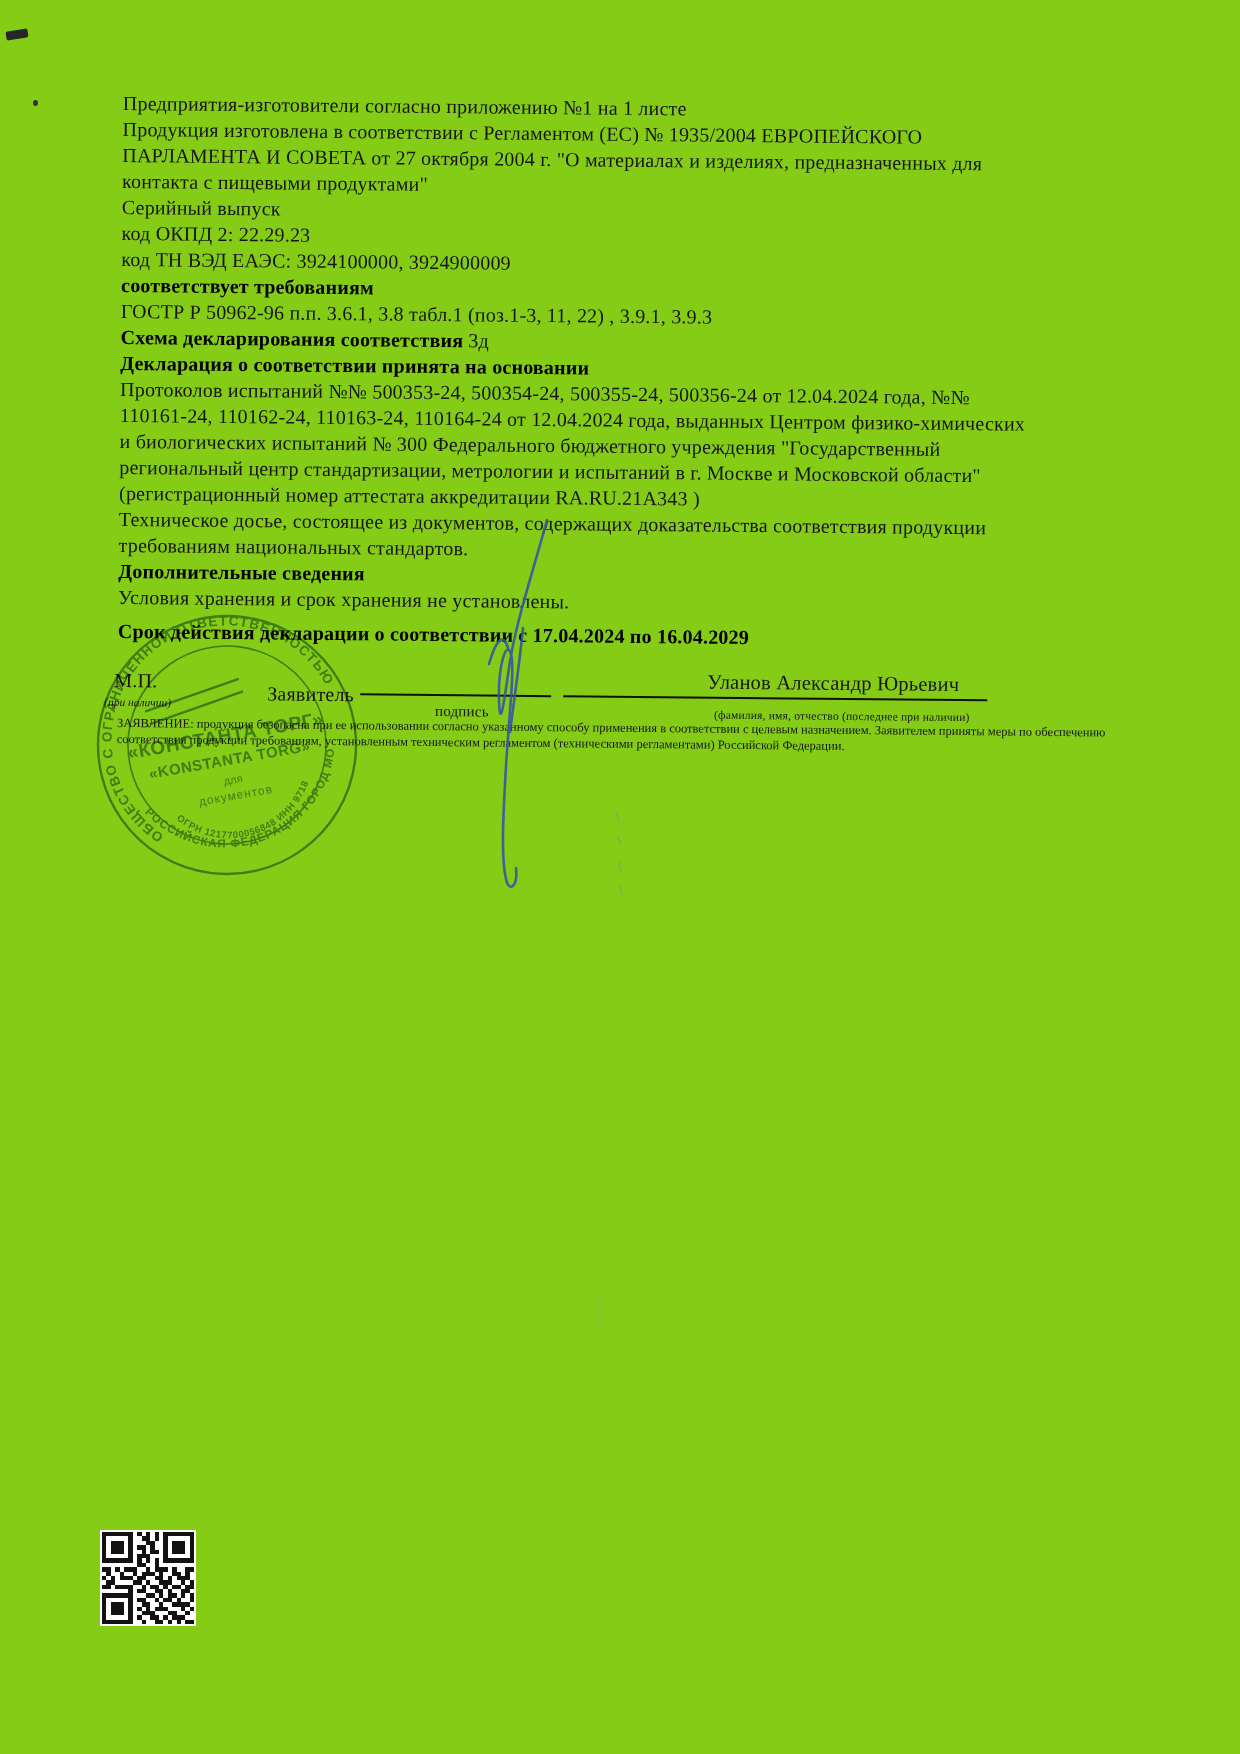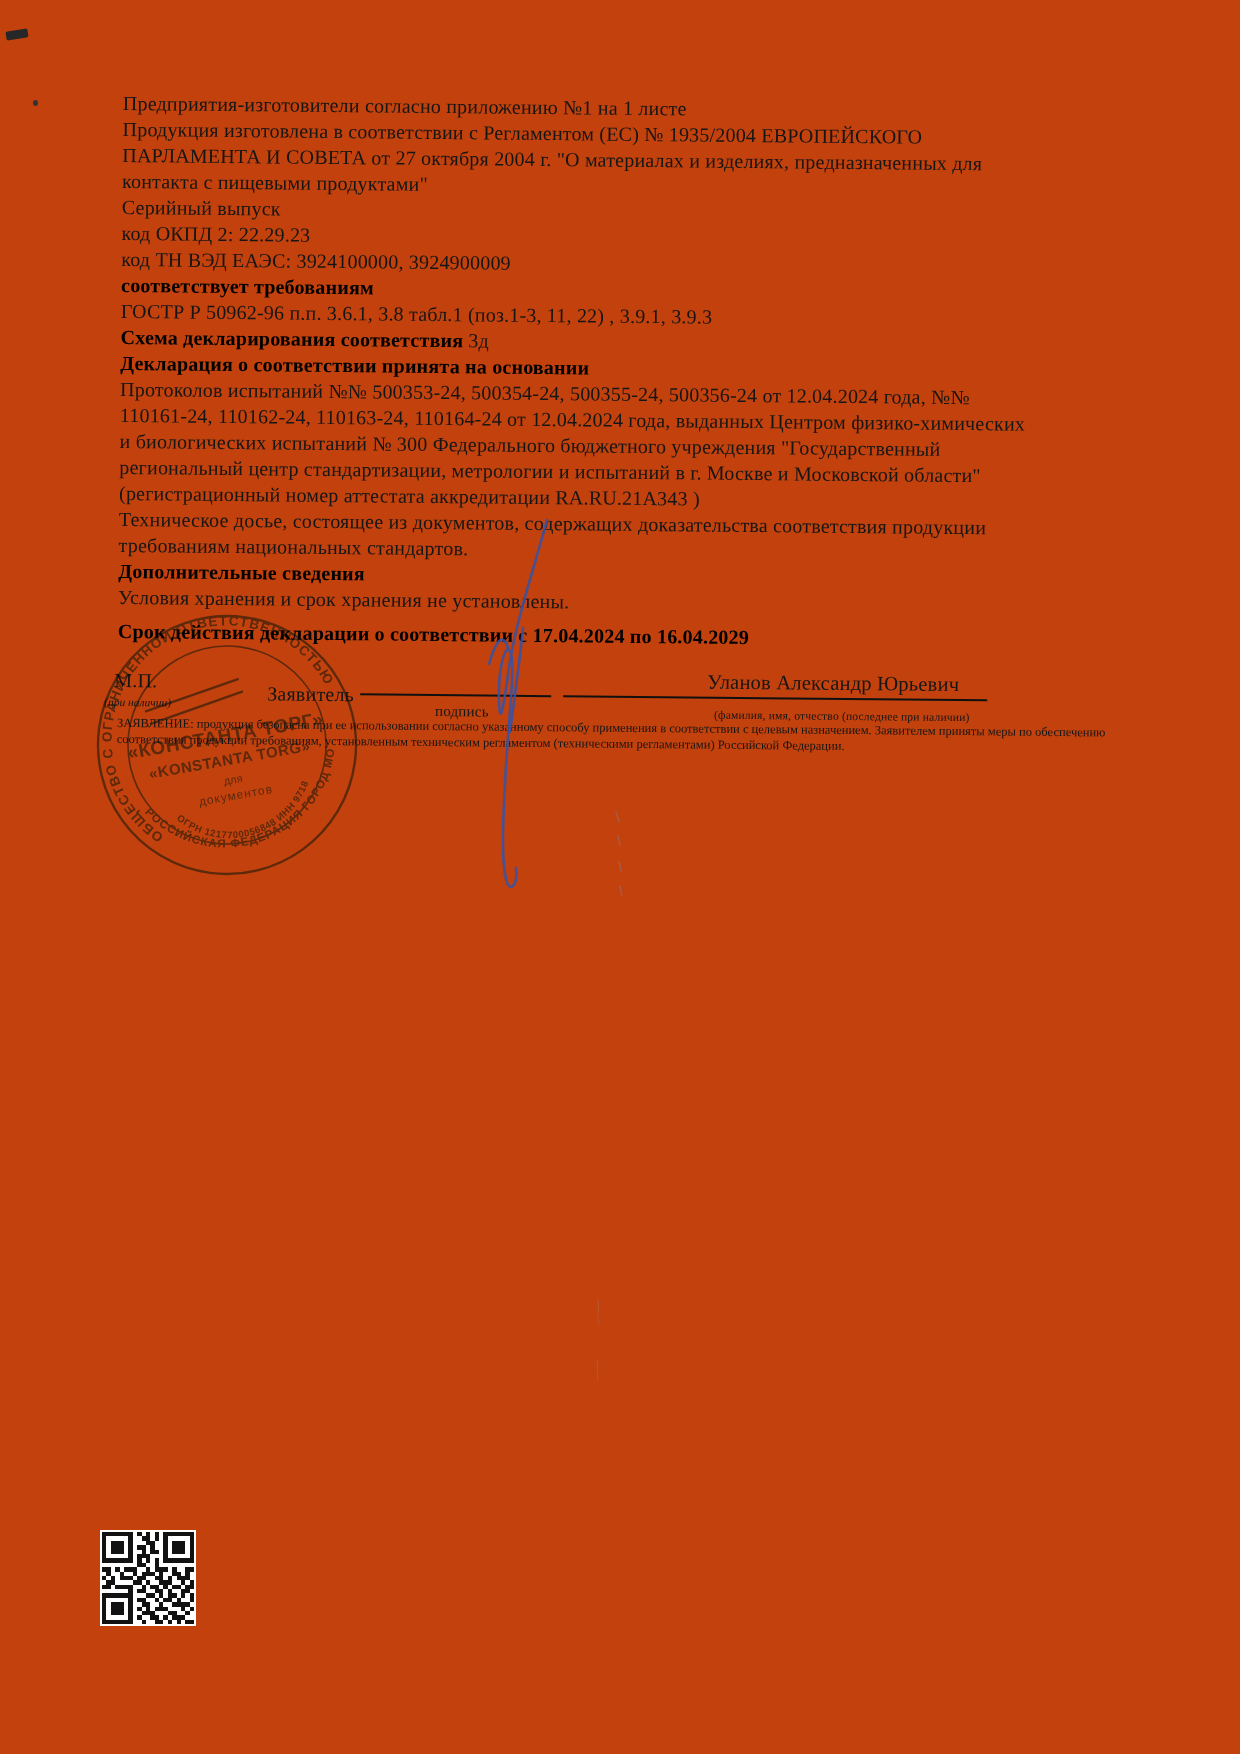--- a/index.html
+++ b/index.html
@@ -1,17 +1,17 @@
 <!DOCTYPE html>
 <html><head>
 <meta charset="utf-8">
 <style>
   html,body{margin:0;padding:0;background:#e8e8e8;}
   .page{
-    position:relative;width:1240px;height:1754px;background:#c2410c;
+    position:relative;width:1240px;height:1754px;background:#84cc16;
     margin:0 auto;overflow:hidden;
     font-family:"Liberation Serif","DejaVu Serif",serif;color:#161616;
   }
   
   .doc{
     position:absolute;left:123px;top:90px;width:930px;
     transform:rotate(0.55deg);transform-origin:0 0;
     font-size:20px;line-height:26px;letter-spacing:0.2px;
   }
   .doc p{margin:0;}

